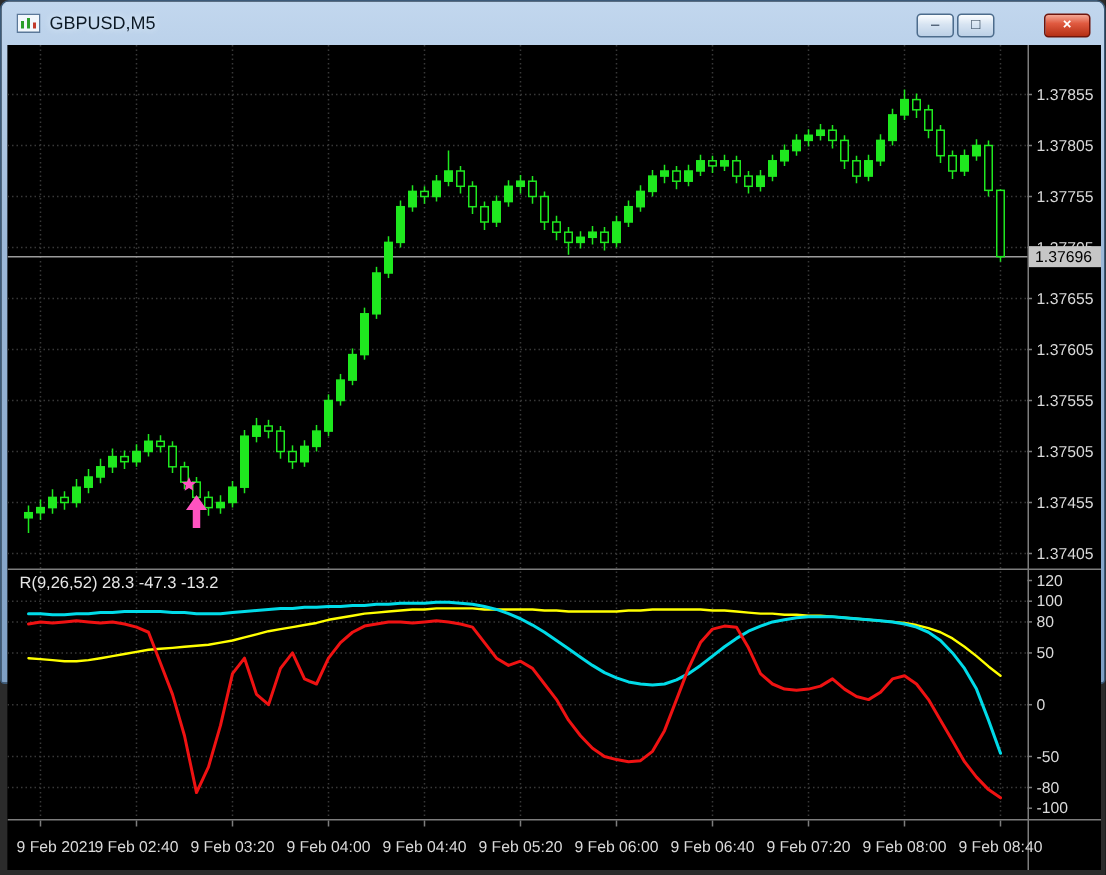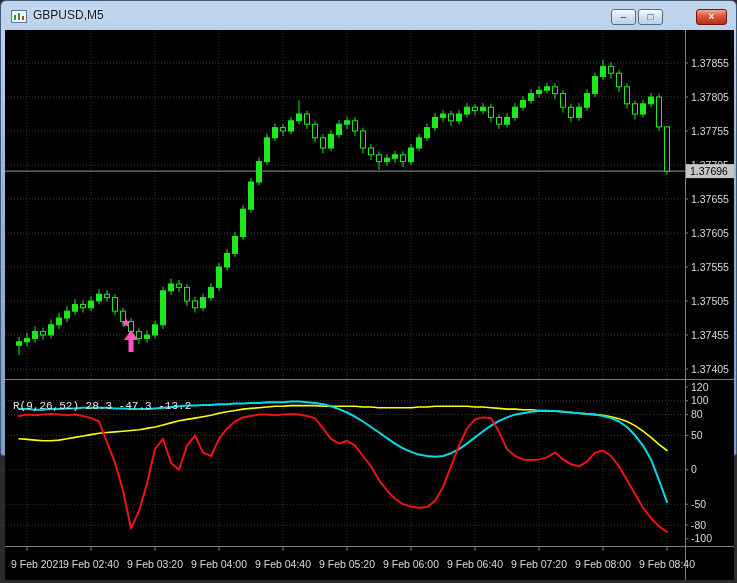--- a/index.html
+++ b/index.html
@@ -15,21 +15,21 @@
         color:#20344a;background:linear-gradient(#fbfdff,#d7e4f2 45%,#bcd0e6);}
   .b-min{right:100px;}
   .b-max{right:73px;}
   .b-close{right:9px;width:31px;background:linear-gradient(#f4a795,#e05a40 40%,#b52f15);
            color:#fff;border-color:#6e150c;font-weight:bold;}
   .content{position:absolute;left:4px;top:29px;width:729px;height:550px;background:#000;}
   .overlay{position:absolute;color:#e6e6e6;font-size:11px;white-space:nowrap;z-index:2;}
   .chart-info{left:8px;top:5px;}
   .chart-info span{margin-right:7px;}
   .marker{font-size:8px;vertical-align:1px;margin-right:4px;}
-  .ind-label{left:8px;top:370px;font-family:Liberation Mono, monospace;}
+  .ind-label{left:8px;top:353px;}
   svg text{font-family:"Liberation Sans",sans-serif;font-size:10.5px;fill:#d9d9d9;}
   svg text.dark{fill:#000;}
 </style>
 </head>
 <body>
 
 <div class="window">
 
   <div class="titlebar">
     <span class="title-icon">

